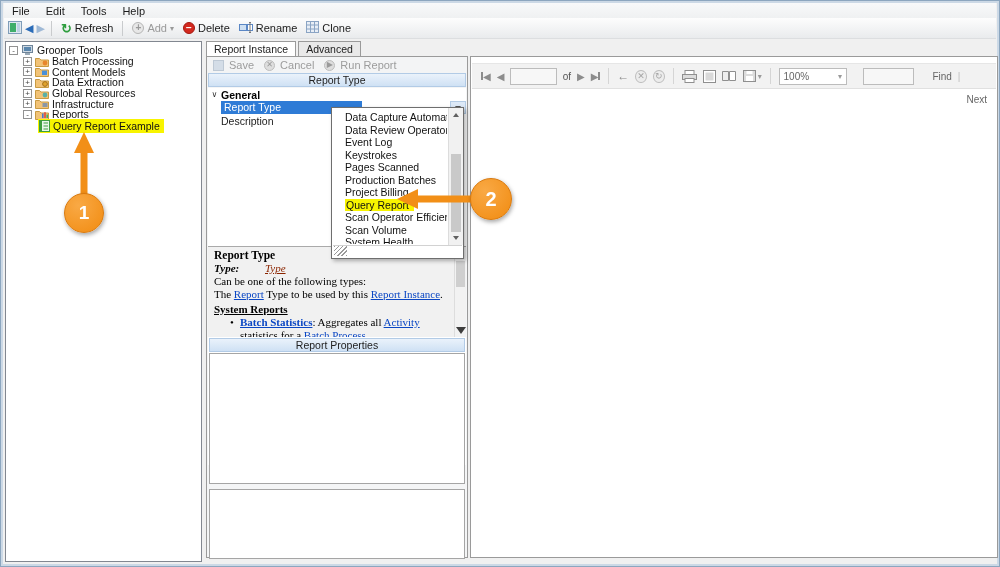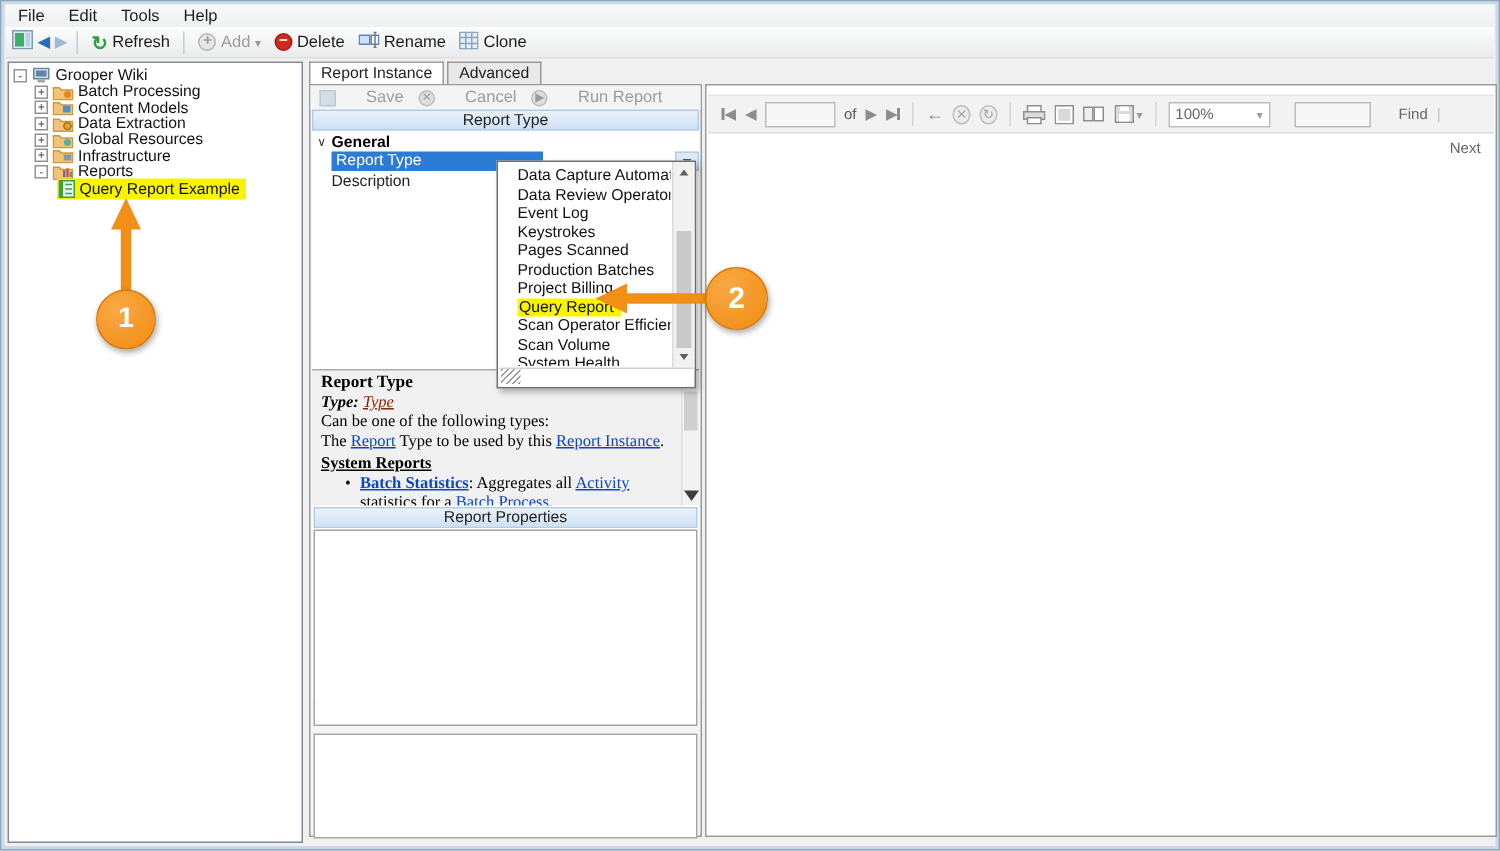--- a/index.html
+++ b/index.html
@@ -34,42 +34,42 @@
   .ticon { margin-right:3px; display:flex; }
   .hl-yellow { background:#f8f400; display:flex; align-items:center; padding:1px 4px 1px 1px; }
   
   .midpanel { position:absolute; left:205px; top:40px; width:262px; height:517px; }
   .tabs { height:15px; display:flex; font-size:10.5px; position:relative; z-index:3; }
   .tab { padding:1px 7px 0 7px; border:1px solid #9a9a9a; border-bottom:none; background:#e9e9e9; margin-right:2px; color:#222; }
   .tab.active { background:#fff; }
   .panelbox { position:absolute; left:0; top:15px; right:0; bottom:0; background:#f4f5f6; border:1px solid #9a9a9a; }
   .strip { height:16px; display:flex; gap:10px; align-items:center; padding-left:6px; color:#9c9c9c; font-size:11px;
     background:#f3f4f5; }
-  .sbtn { display:flex; align-items:center; gap:20px; }
+  .sbtn { display:flex; align-items:center; gap:5px; }
   .mini-circle { width:11px; height:11px; border-radius:50%; background:#dedede; border:1px solid #bdbdbd; color:#9a9a9a;
     font-size:8px; display:flex; align-items:center; justify-content:center; line-height:1; }
   .floppy { width:11px; height:11px; background:#c7d4e2; border:1px solid #a9b8c8; opacity:.7; }
   .blueband { height:14px; margin:0 1px; background:linear-gradient(#eaf2fb,#cfe1f4); border:1px solid #b2cbe6;
     text-align:center; font-size:10.5px; line-height:12px; color:#222; }
   .grid { background:#fff; font-size:10.5px; position:absolute; left:1px; right:1px; top:31px; bottom:92px; border-bottom:none; }
   .grow { height:13px; display:flex; align-items:center; }
   .grow .gut { width:13px; text-align:center; font-size:8px; color:#333; flex:0 0 13px; }
   .grp-label { font-weight:bold; }
   .cell-label-sel { width:141px; background:#2e7bd6; color:#fff; padding:0 3px; height:13px; line-height:13px; }
   .cell-val { flex:1; background:#fff; height:13px; }
   .dropbtn { width:16px; height:13px; background:#dde9f7; border:1px solid #b3cbe5; display:flex; align-items:center; justify-content:center; }
   .tri-down { width:0; height:0; border-left:3px solid transparent; border-right:3px solid transparent; border-top:4px solid #555; }
   .row-desc { padding-left:13px; color:#222; }
   
   .helppanel { position:absolute; left:1px; right:1px; top:189px; height:91px; background:#f1f1f1;
     border-top:1px solid #aaa; font-family:"Liberation Serif", serif; font-size:11px; line-height:13px; color:#000;
     padding:2px 16px 0 6px; overflow:hidden; }
   .hp-title { font-weight:bold; font-size:11.5px; }
   .hp-type { font-style:italic; font-weight:bold; }
-  .type-link { color:#8b2500; font-style:italic; text-decoration:underline; font-weight:normal; }
+  .type-link { color:#8b2500; font-style:italic; text-decoration:underline; font-weight:normal;margin-left:23px; }
   .hlink { color:#0b47c4; text-decoration:underline; }
   .hp-section { font-weight:bold; text-decoration:underline; margin-top:2px; }
   .hp-bullet { padding-left:26px; position:relative; }
   .hp-bullet::before { content:"•"; position:absolute; left:16px; }
   .hp-scroll { position:absolute; right:0; top:0; bottom:0; width:12px; background:#f2f2f2; border-left:1px solid #ddd; }
   .hp-thumb { position:absolute; left:1px; right:1px; top:14px; height:26px; background:#cfcfcf; }
   .hp-down { position:absolute; left:1px; bottom:3px; width:0; height:0; border-left:5px solid transparent;
     border-right:5px solid transparent; border-top:7px solid #3d3d3d; }
   .propband { position:absolute; left:1px; right:1px; top:281px; height:14px; }
   .panelA { position:absolute; left:2px; right:2px; top:296px; height:131px; background:#fff; border:1px solid #a5a5a5; }
@@ -180,21 +180,21 @@
   <div class="tree-panel">
     <div class="tree-row" style="padding-left:3px;">
       <span class="exp">-</span>
       <span class="ticon">
         <svg width="13" height="11">
             <rect x="1.5" y="0.5" width="10" height="7" fill="#cdd8e2" stroke="#6e8499"></rect>
             <rect x="3" y="2" width="7" height="4" fill="#5a86ad"></rect>
             <rect x="4" y="8" width="5" height="2" fill="#9aa9b6"></rect>
           </svg>
       </span>
-      <span>Grooper Wiki</span>
+      <span>Grooper Tools</span>
     </div>
     <div class="tree-row" style="padding-left:17px;">
       <span class="exp">+</span>
       <span class="ticon">
         <svg width="14" height="11">
             <path d="M0.5 2.5 h4 l1.5 1.5 h7.5 v6.5 h-13 z" fill="#f2c377" stroke="#c99b42"></path>
             <circle cx="10" cy="7" r="2.4" fill="#e8862b"></circle>
           </svg>
       </span>
       <span>Batch Processing</span>

